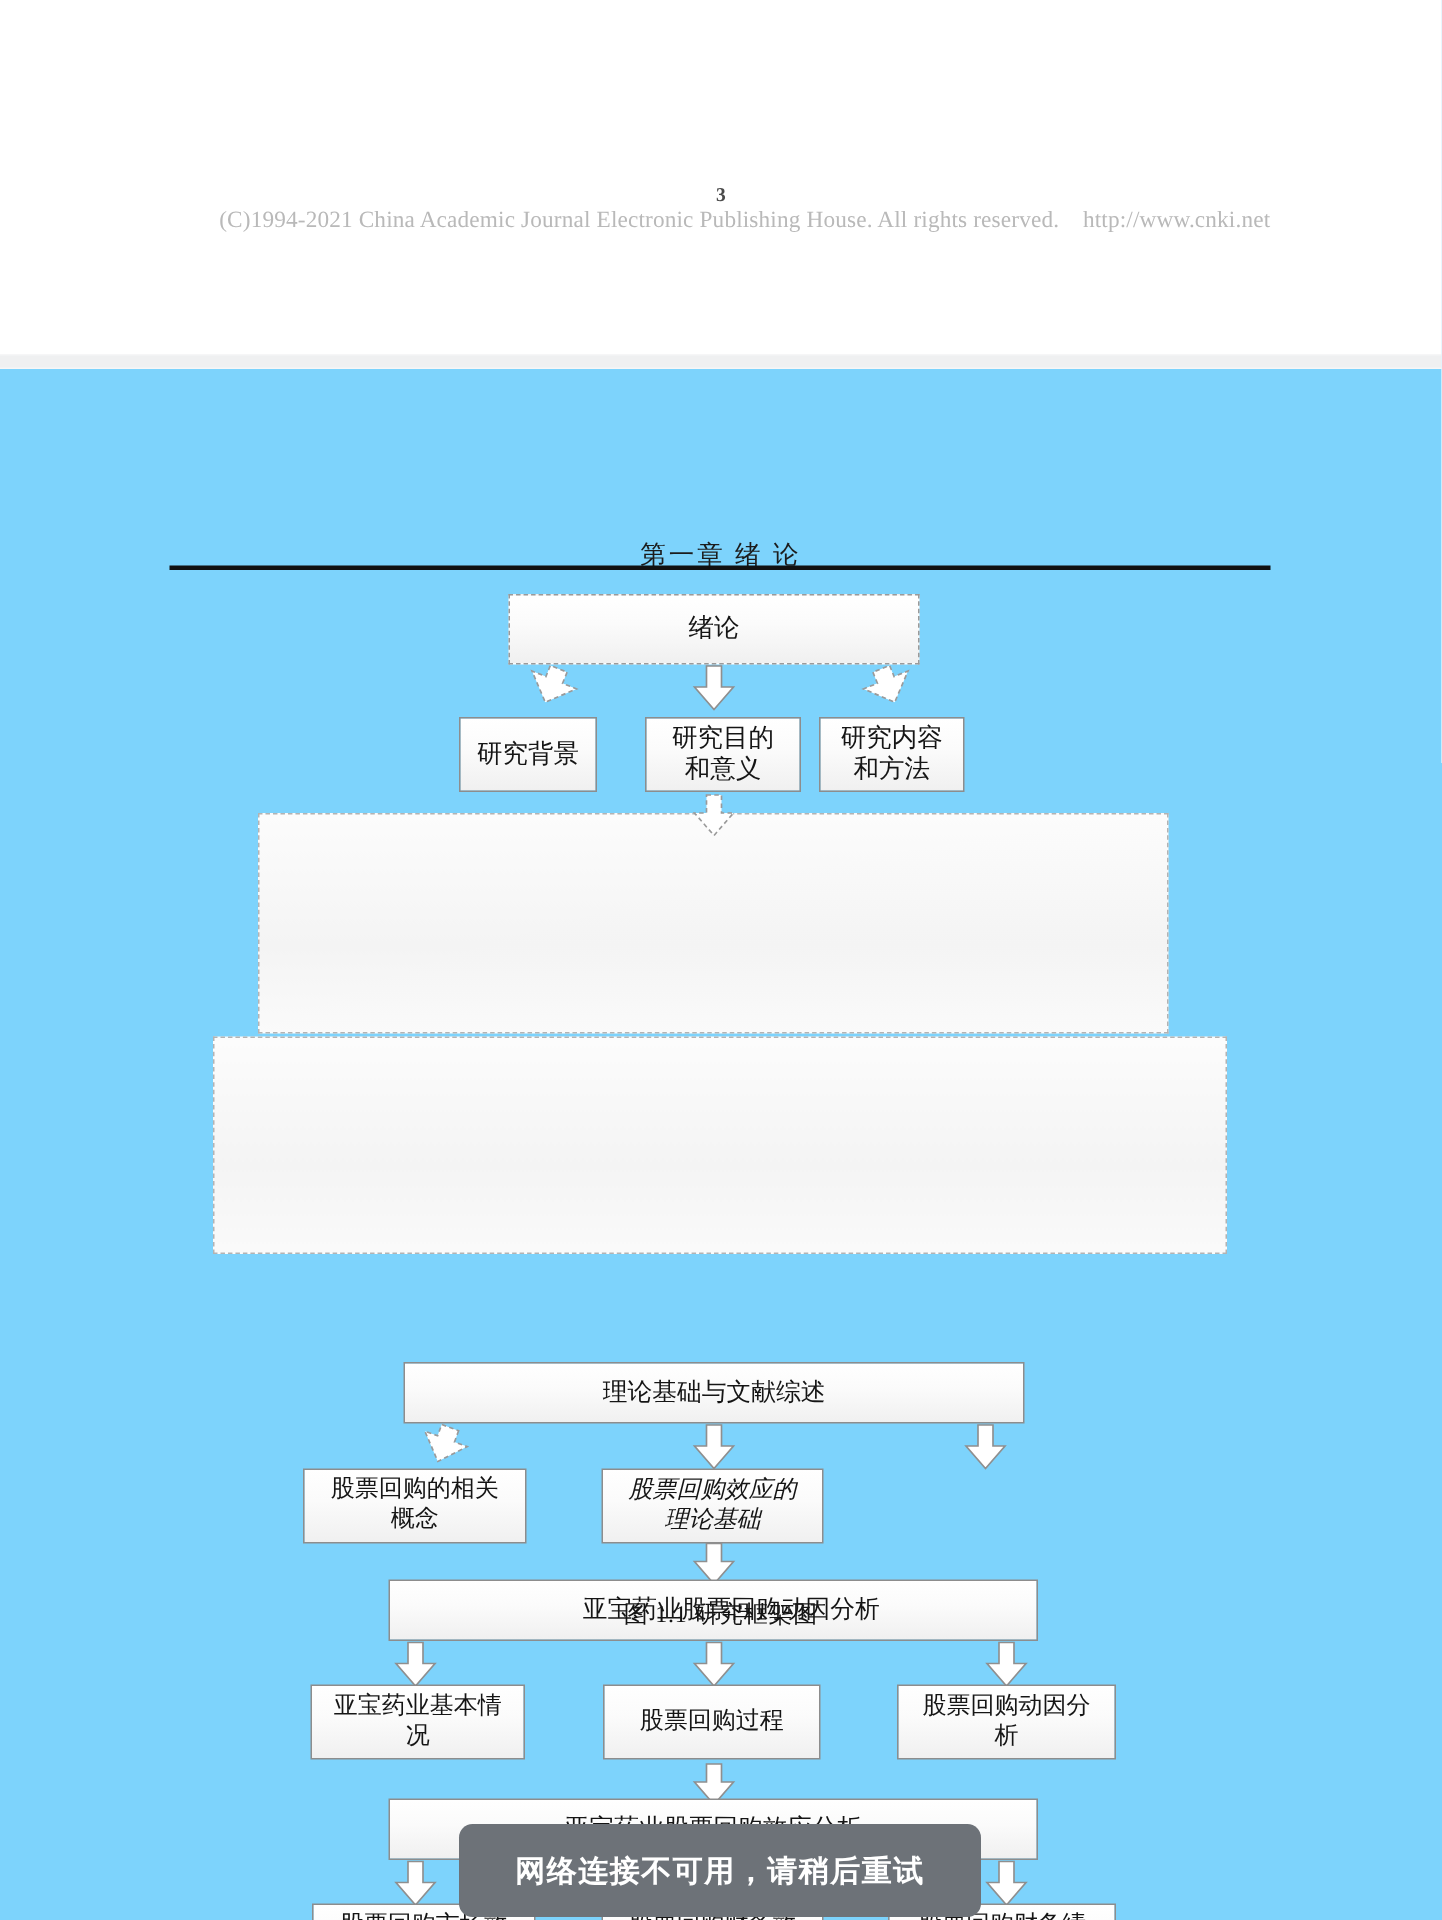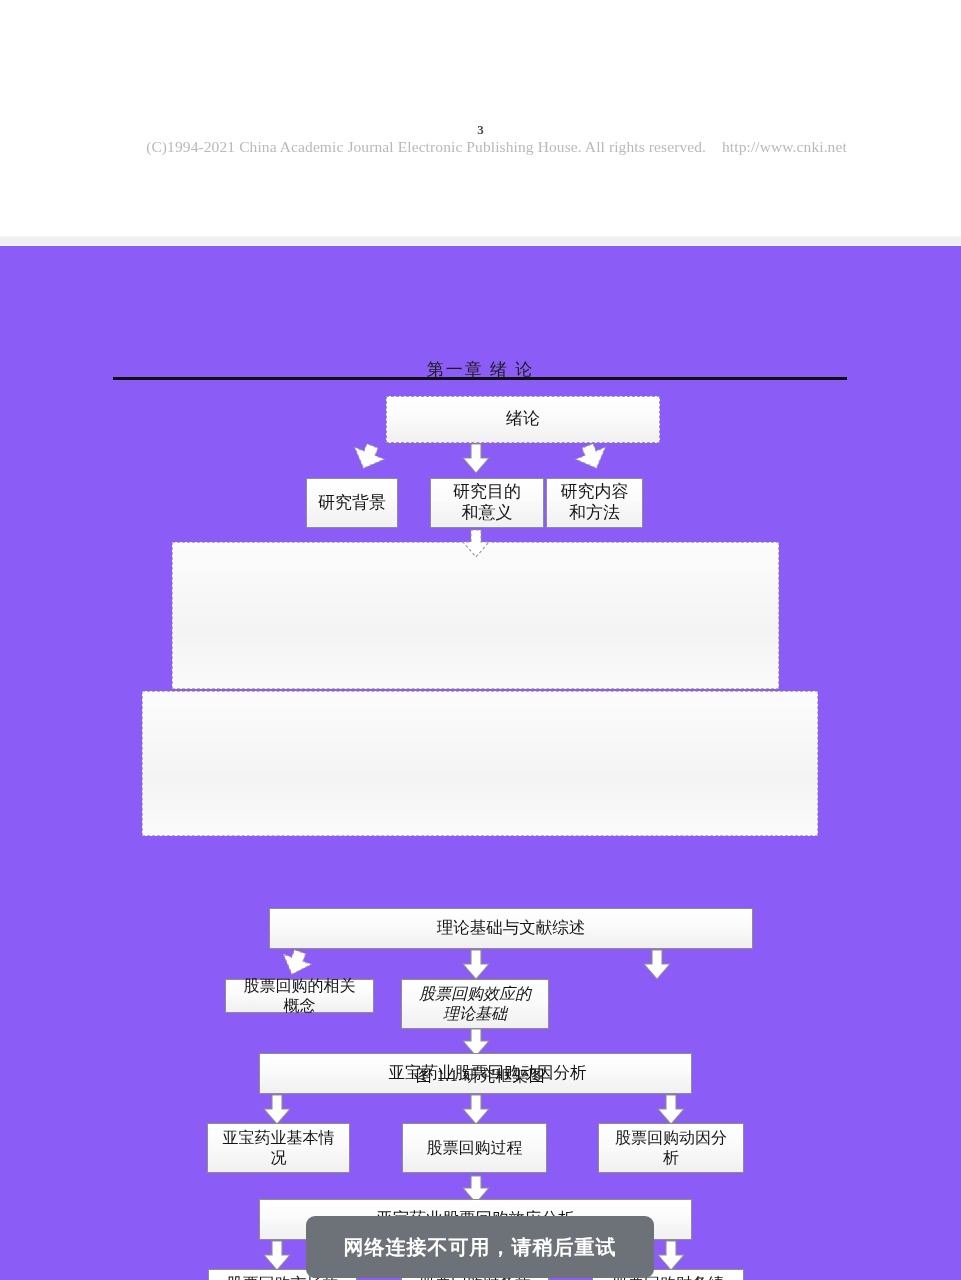--- a/index.html
+++ b/index.html
@@ -53,21 +53,21 @@
     border-top: 1px solid #f6f6f7;
     border-bottom: 1px solid #f6f6f7;
     box-sizing: border-box;
   }
 
   
   #doc-page {
     position: absolute;
     left: 0; top: 246px;
     width: 961px; height: 1034px;
-    background: #8b5cf6;
+    background: #7dd3fc;
   }
 
   #chapter-title {
     position: absolute;
     left: 0; top: 112px;
     width: 961px;
     text-align: center;
     font-size: 17px;
     letter-spacing: 2px;
     color: #1c1c1c;
@@ -161,69 +161,69 @@
 <div id="doc-page">
 
   <div id="chapter-title">第一章 绪 论</div>
   <div id="header-rule"></div>
 
   <div id="figure" style="top: 250px;">
 
     <div class="group-frame" style="left:172px; top:46px; width:607px; height:147px;"></div>
     <div class="group-frame" style="left:142px; top:195px; width:676px; height:145px;"></div>
 
-    <div class="node dashed" style="left:339px; top:-100px; width:274px; height:47px;margin-left:47px;">绪论</div>
+    <div class="node dashed" style="left:339px; top:-100px; width:274px; height:47px;">绪论</div>
 
     <div class="arrow" style="left:328px; top:-53px;">
       <svg width="60" height="32" viewBox="0 0 60 32">
         <path d="M46 2 L46 10 L56 10 L40 26 L24 10 L34 10 L34 2 Z" fill="#ffffff" stroke="#9a9a9a" stroke-width="1.1" stroke-dasharray="3,2.2" transform="rotate(22 40 14)"></path>
       </svg>
     </div>
     <div class="arrow" style="left:460px; top:-53px;">
       <svg width="32" height="32" viewBox="0 0 32 32">
         <path d="M11 1 L21 1 L21 15 L29 15 L16 30 L3 15 L11 15 Z" fill="#ffffff" stroke="#8f8f8f" stroke-width="1.1"></path>
       </svg>
     </div>
     <div class="arrow" style="left:572px; top:-53px;">
       <svg width="60" height="32" viewBox="0 0 60 32">
         <path d="M14 2 L14 10 L4 10 L20 26 L36 10 L26 10 L26 2 Z" fill="#ffffff" stroke="#9a9a9a" stroke-width="1.1" stroke-dasharray="3,2.2" transform="rotate(-22 20 14)"></path>
       </svg>
     </div>
 
     <div class="node" style="left:306px; top:-18px; width:92px; height:50px; white-space:pre-line;">研究背景</div>
-    <div class="node" style="left:430px; top:-18px; width:114px; height:50px; white-space:pre-line;">研究目的
+    <div class="node" style="left:430px; top:-18px; width:104px; height:50px; white-space:pre-line;">研究目的
 和意义</div>
     <div class="node" style="left:546px; top:-18px; width:97px; height:50px; white-space:pre-line;">研究内容
 和方法</div>
 
     <div class="arrow" style="left:460px; top:33px;">
       <svg width="32" height="30" viewBox="0 0 32 30">
         <path d="M11 1 L21 1 L21 13 L29 13 L16 28 L3 13 L11 13 Z" fill="#ffffff" stroke="#9a9a9a" stroke-width="1.1" stroke-dasharray="3,2.2"></path>
       </svg>
     </div>
 
-    <div class="node wide" style="left:269px; top:412px; width:484px; height:41px;">理论基础与文献综述</div>
+    <div class="node wide" style="left:269px; top:412px; width:414px; height:41px;">理论基础与文献综述</div>
 
     <div class="arrow" style="left:258px; top:453px;">
       <svg width="56" height="32" viewBox="0 0 56 32">
         <path d="M44 2 L44 10 L53 10 L38 26 L23 10 L32 10 L32 2 Z" fill="#ffffff" stroke="#9a9a9a" stroke-width="1.1" stroke-dasharray="3,2.2" transform="rotate(20 38 14)"></path>
       </svg>
     </div>
     <div class="arrow" style="left:460px; top:453px;">
       <svg width="32" height="32" viewBox="0 0 32 32">
         <path d="M11 1 L21 1 L21 15 L29 15 L16 30 L3 15 L11 15 Z" fill="#ffffff" stroke="#8f8f8f" stroke-width="1.1"></path>
       </svg>
     </div>
     <div class="arrow" style="left:641px; top:453px;">
       <svg width="32" height="32" viewBox="0 0 32 32">
         <path d="M11 1 L21 1 L21 15 L29 15 L16 30 L3 15 L11 15 Z" fill="#ffffff" stroke="#8f8f8f" stroke-width="1.1"></path>
       </svg>
     </div>
 
-    <div class="node small" style="left:225px; top:483px; width:149px; height:34px; white-space:pre-line;">股票回购的相关
+    <div class="node small" style="left:202px; top:483px; width:149px; height:50px; white-space:pre-line;font-family:Liberation Mono, monospace;">股票回购的相关
 概念</div>
     <div class="node small" style="left:401px; top:483px; width:148px; height:50px; white-space:pre-line;font-style:italic;">股票回购效应的
 理论基础</div>
 
     <div class="arrow" style="left:460px; top:532px;">
       <svg width="32" height="30" viewBox="0 0 32 30">
         <path d="M11 1 L21 1 L21 13 L29 13 L16 28 L3 13 L11 13 Z" fill="#ffffff" stroke="#8f8f8f" stroke-width="1.1"></path>
       </svg>
     </div>
 

